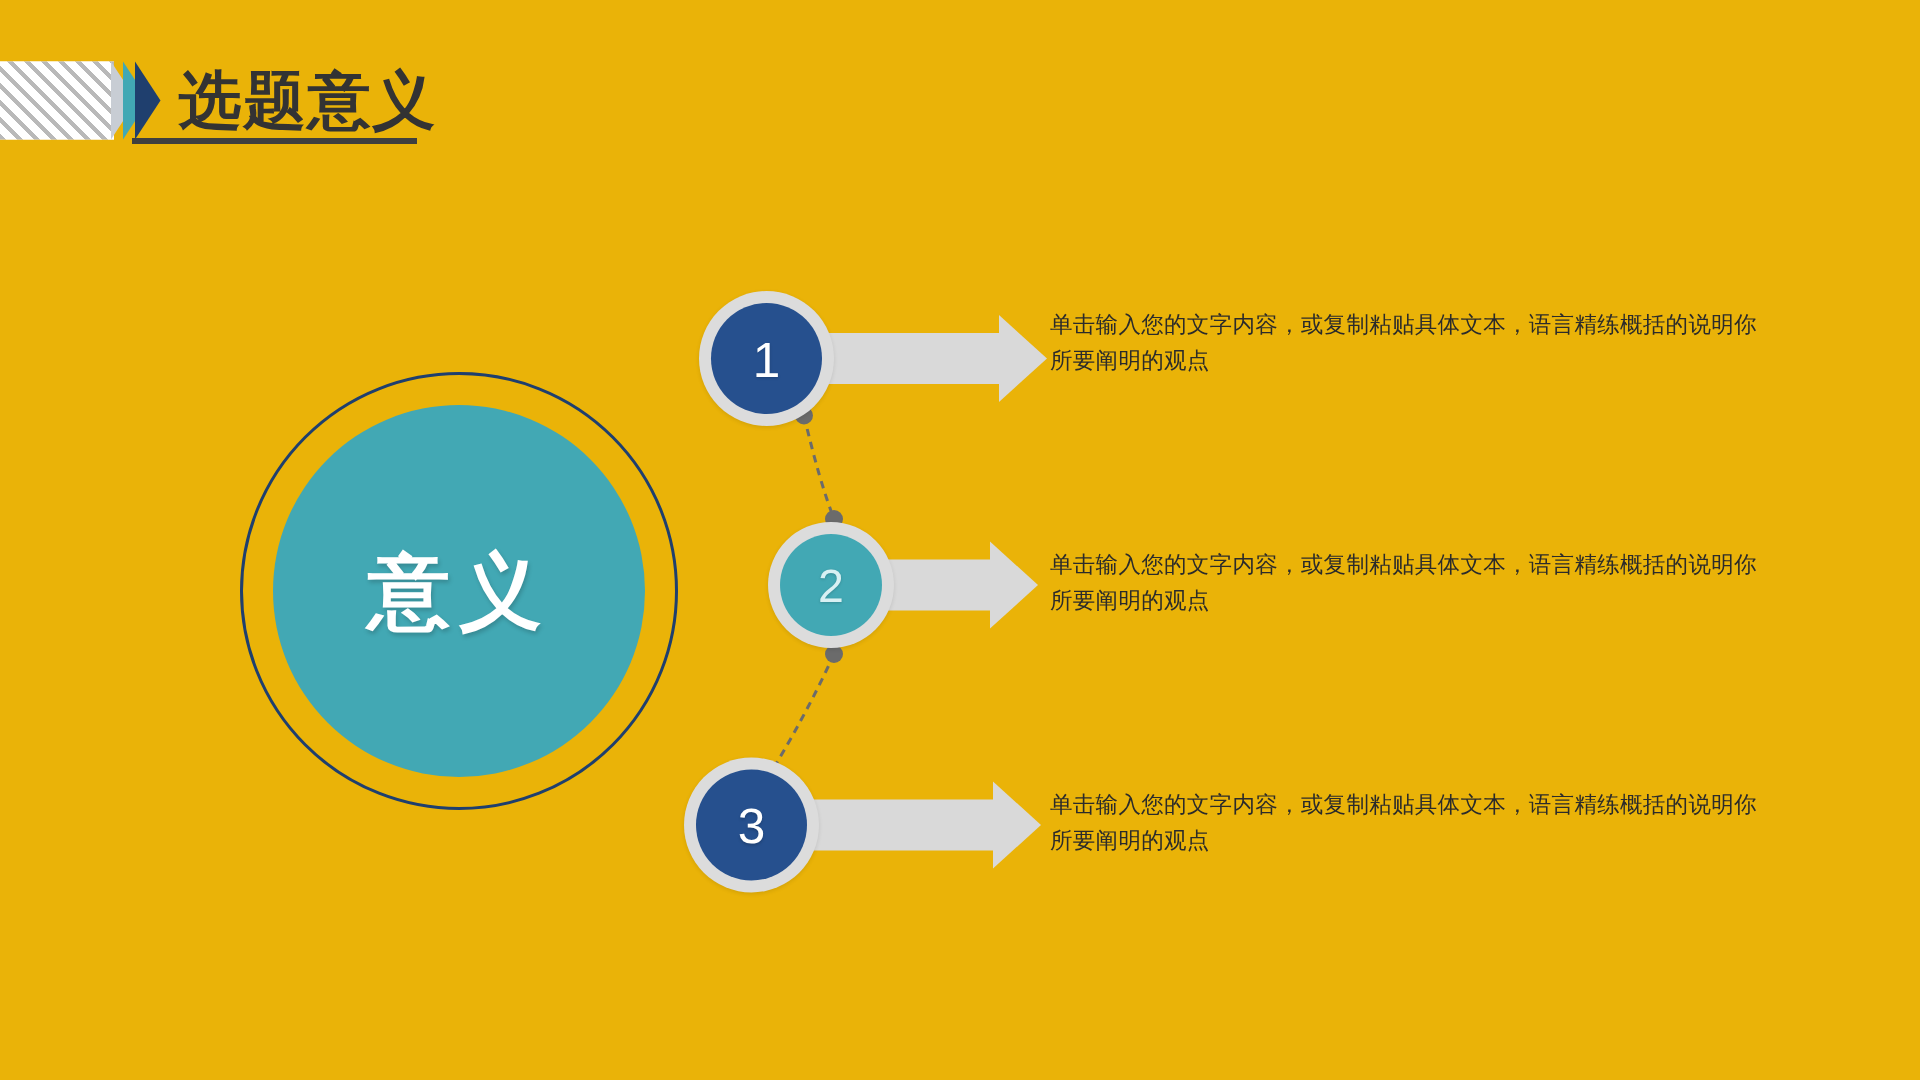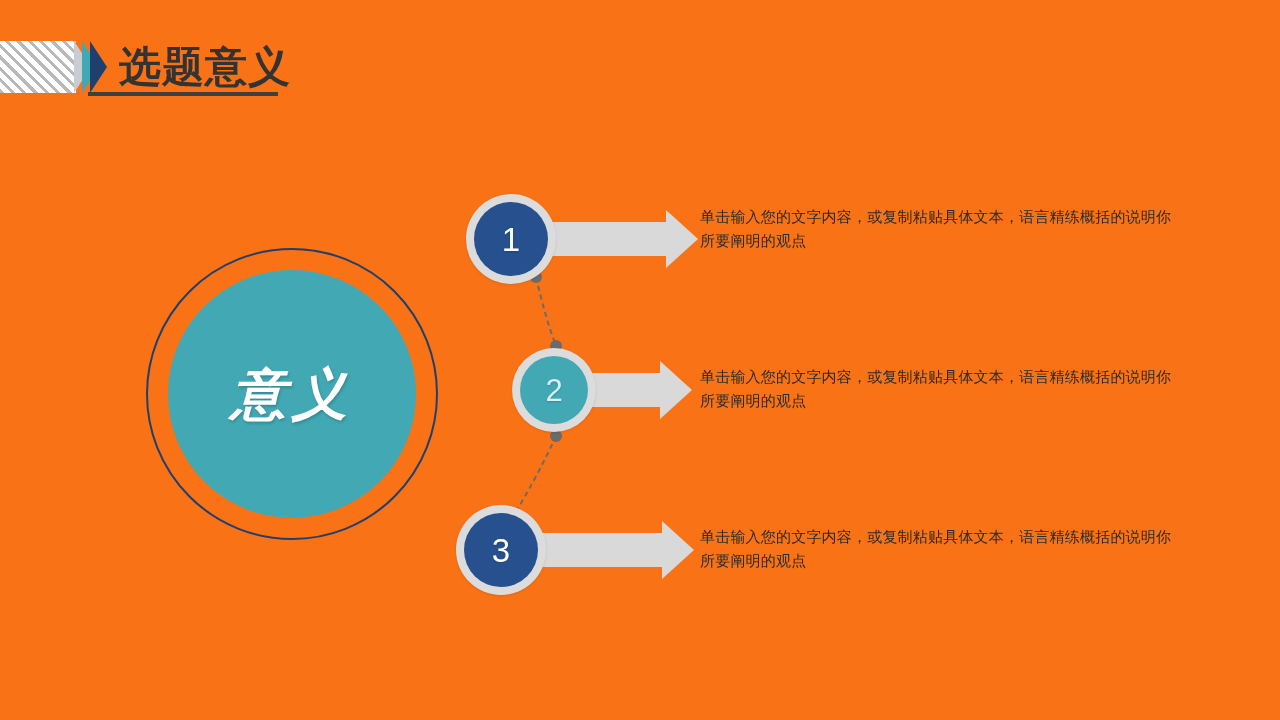--- a/index.html
+++ b/index.html
@@ -12,21 +12,21 @@
     overflow: hidden;
     background: #f7f7f5;
     font-family: "Liberation Sans", "DejaVu Sans", sans-serif;
     position: relative;
   }
 
   
   #slide {
     position: absolute;
     inset: 0;
-    background: #f97316;
+    background: #eab308;
   }
 
   
   #header {
     position: absolute;
     left: 0;
     top: 36px;
     height: 62px;
     display: flex;
     align-items: center;
@@ -76,25 +76,24 @@
     left: 88px;
     top: 92px;
     width: 190px;
     height: 4px;
     background: #3f3f3f;
   }
 
   
   #hub {
     position: absolute;
-    left: 146px;
+    left: 160px;
     top: 248px;
     width: 292px;
     height: 292px;
-    font-style: italic;
   }
   #hub-ring {
     position: absolute;
     inset: 0;
     border-radius: 50%;
     border: 2px solid #1f3f6e;
     box-sizing: border-box;
   }
   #hub-disc {
     position: absolute;

